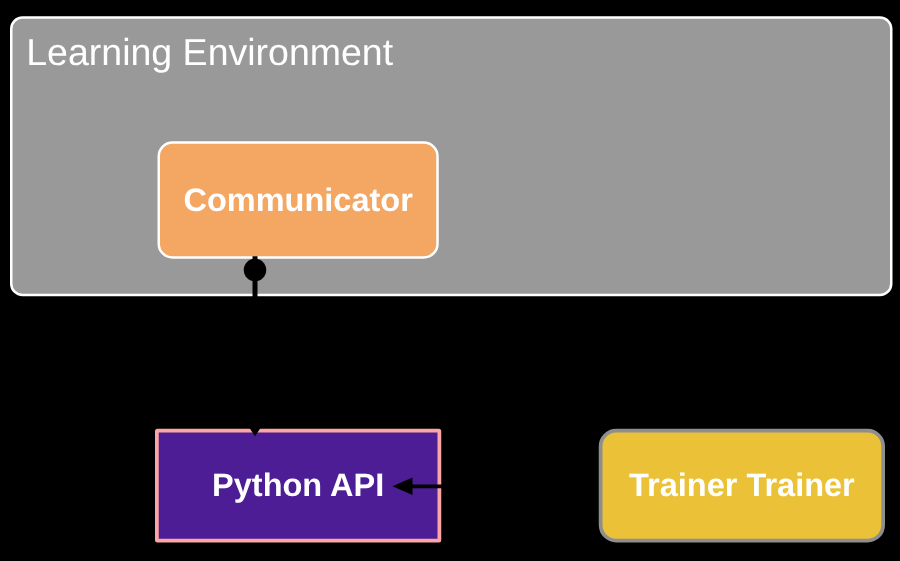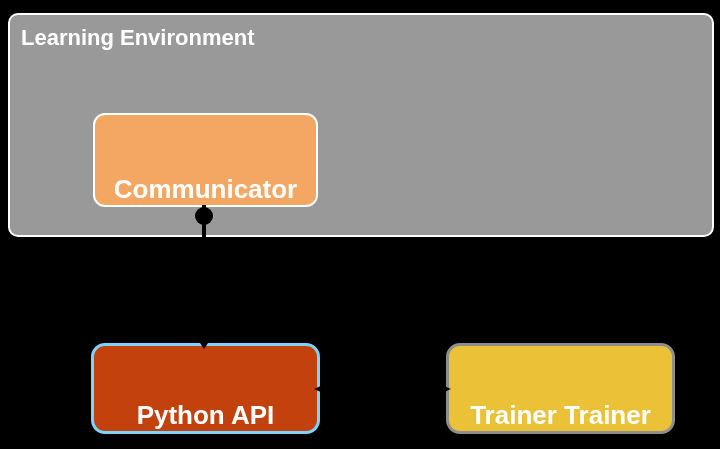--- a/index.html
+++ b/index.html
@@ -24,53 +24,54 @@
     background: #999999;
     border: 2px solid #ffffff;
     border-radius: 10px;
     box-sizing: content-box;
   }
   .env-title {
     position: absolute;
     left: 11px;
     top: 10px;
     color: #ffffff;
-    font-size: 22px;
-    font-weight: bold;
+    font-size: 30px;
+    font-weight: normal;
     line-height: 1.2;
     white-space: nowrap;
   }
   .node {
     position: absolute;
     display: flex;
-    align-items: flex-end;
+    align-items: center;
     justify-content: center;
     color: #ffffff;
     font-size: 26px;
     font-weight: bold;
     text-align: center;
     white-space: nowrap;
+    margin-left: 33px;
   }
   .communicator {
     left: 83px;   
     top: 98px;
     width: 221px;
     height: 90px;
     background: #f3a763;
     border: 2px solid #ffffff;
     border-radius: 12px;
   }
   .python-api {
     left: 91px;
     top: 343px;
     width: 223px;
     height: 85px;
-    background: #c2410c;
-    border: 3px solid #7dd3fc;
-    border-radius: 14px;
+    background: #4c1d95;
+    border: 3px solid #fca5a5;
+    border-radius: 2px;
   }
   .python-trainer {
     left: 446px;
     top: 343px;
     width: 223px;
     height: 85px;
     background: #ebc237;
     border: 3px solid #8e8e8e;
     border-radius: 14px;
   }

